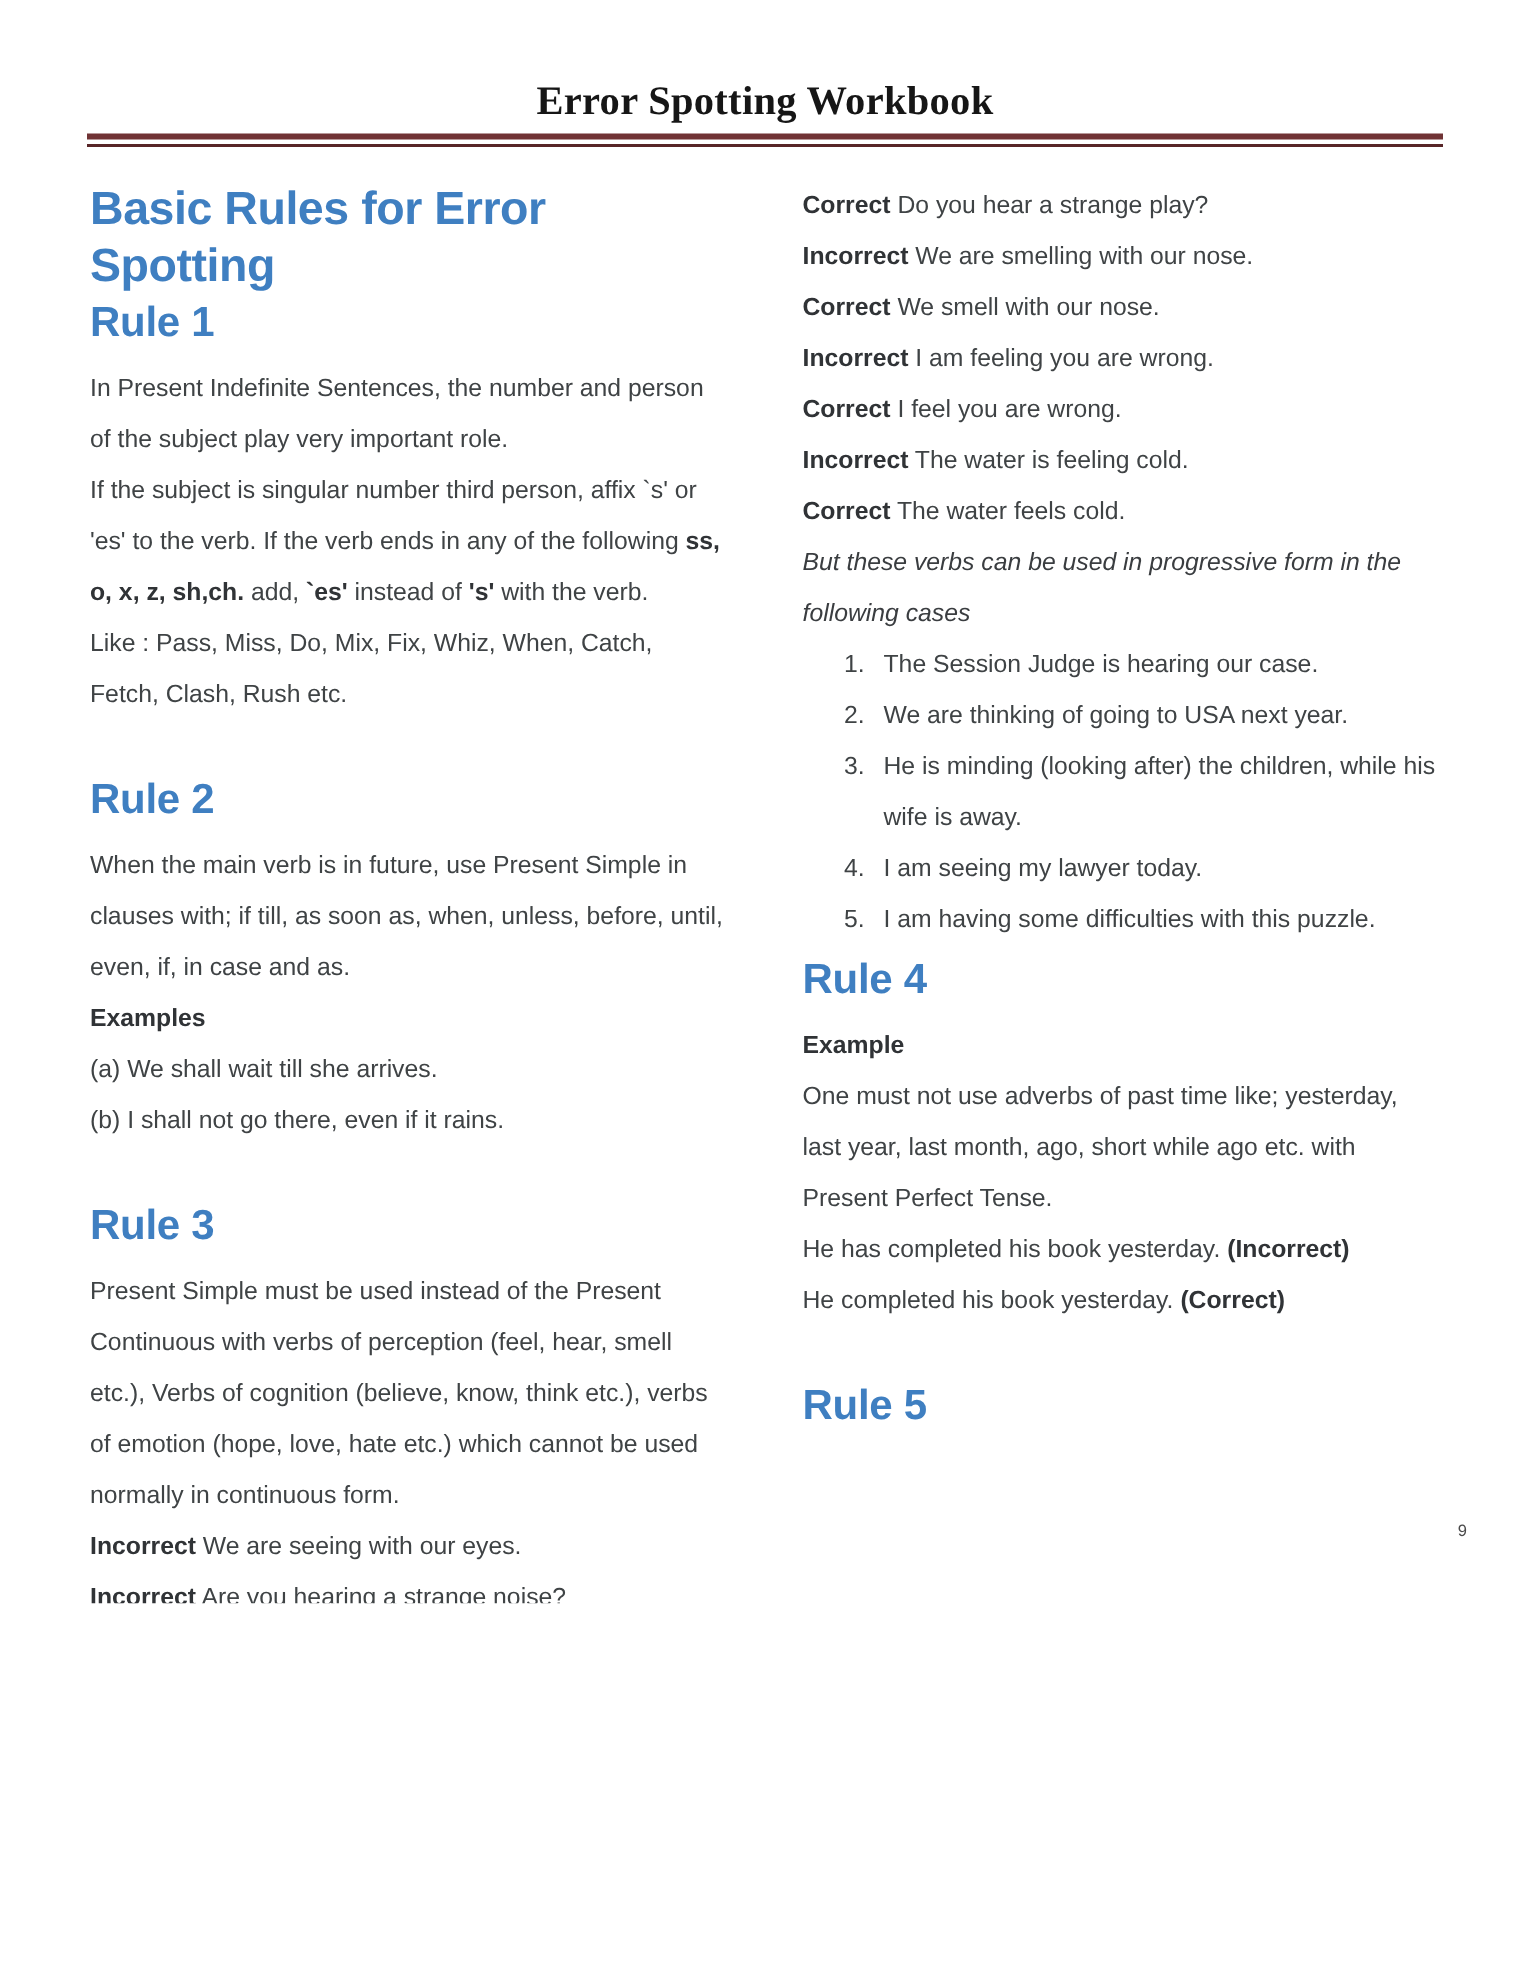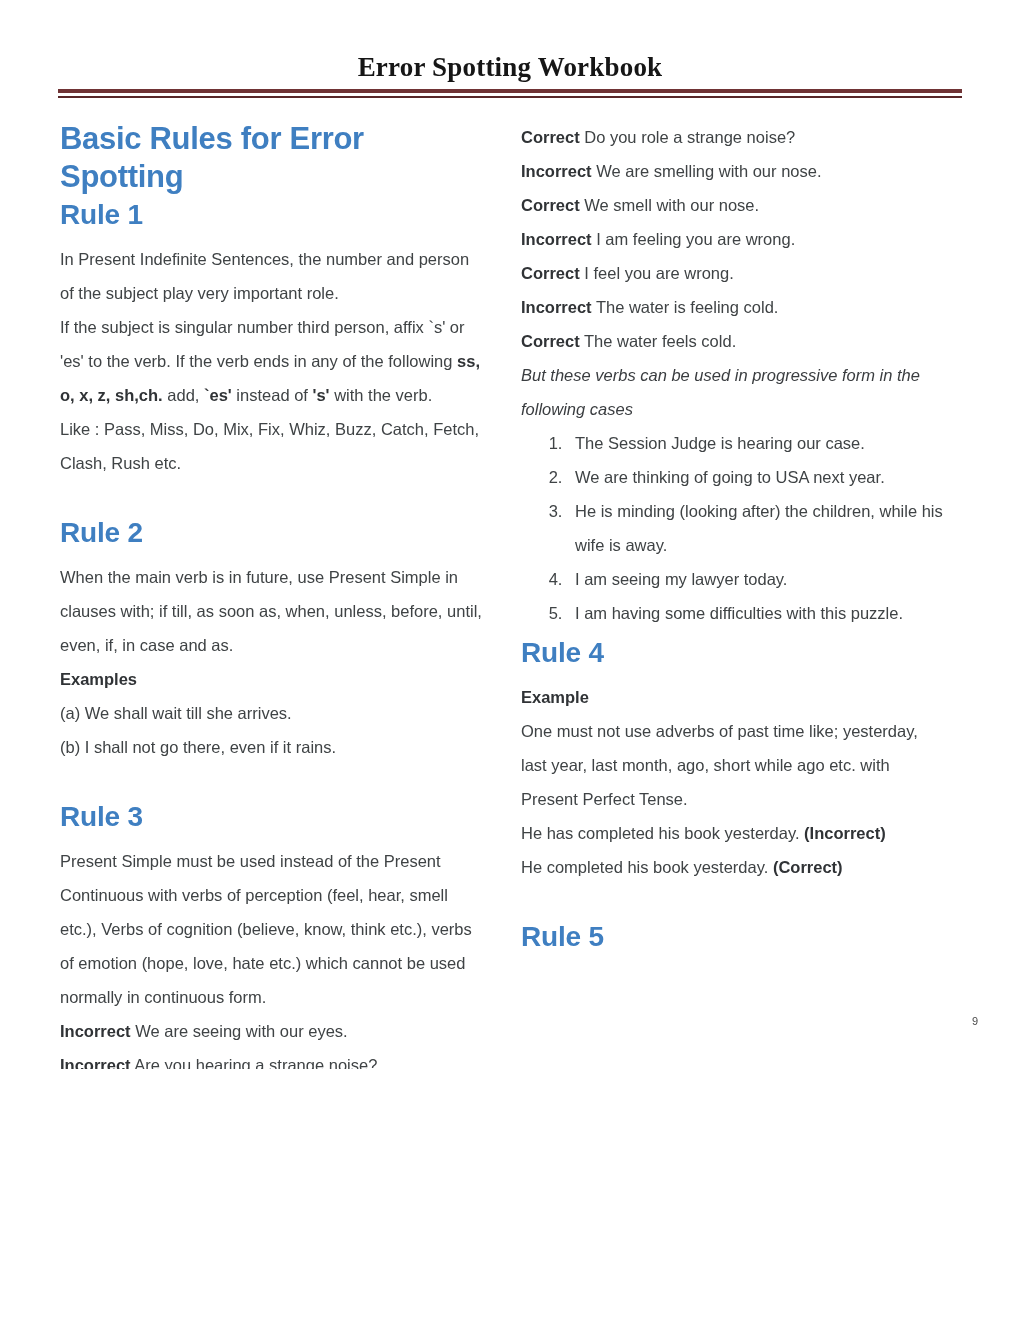--- a/index.html
+++ b/index.html
@@ -24,21 +24,21 @@
     letter-spacing: 0.2px;
   }
   .header-divider {
     margin: 5px 58px 0 58px;
     height: 9px;
     border-top: 4px solid #703335;
     border-bottom: 2px solid #582628;
   }
   .columns {
     display: flex;
-    gap: 36px;
+    gap: 50px;
     padding: 22px 60px 0 60px;
     align-items: flex-start;
   }
   .col {
     width: 425px;
     flex: 0 0 425px;
     font-size: 16.5px;
     line-height: 34px;
   }
   .main-heading {
@@ -85,37 +85,37 @@
   </header>
 
   <main class="columns">
 
     <section class="col">
       <h2 class="main-heading">Basic Rules for Error Spotting</h2>
 
       <h3 class="rule-heading first">Rule 1</h3>
       <p>In Present Indefinite Sentences, the number and person of the subject play very important role.</p>
       <p><span>If the subject is singular number third person, affix `s' or 'es' to the verb. If the verb ends in any of the following </span><b>ss, o, x, z, sh,ch.</b><span> add, </span><b>`es'</b><span> instead of </span><b>'s'</b><span> with the verb.</span></p>
-      <p>Like : Pass, Miss, Do, Mix, Fix, Whiz, Buzz, Catch, Fetch, Clash, Rush etc.</p>
+      <p>Like : Pass, Miss, Do, Mix, Fix, Whiz, When, Catch, Fetch, Clash, Rush etc.</p>
 
       <h3 class="rule-heading">Rule 2</h3>
       <p>When the main verb is in future, use Present Simple in clauses with; if till, as soon as, when, unless, before, until, even, if, in case and as.</p>
       <p class="gap"><b>Examples</b></p>
       <p>(a) We shall wait till she arrives.</p>
       <p>(b) I shall not go there, even if it rains.</p>
 
       <h3 class="rule-heading">Rule 3</h3>
       <p>Present Simple must be used instead of the Present Continuous with verbs of perception (feel, hear, smell etc.), Verbs of cognition (believe, know, think etc.), verbs of emotion (hope, love, hate etc.) which cannot be used normally in continuous form.</p>
 
       <p class="gap"><b class="lbl">Incorrect</b><span> We are seeing with our eyes.</span></p>
       <p class="gap"><b class="lbl">Incorrect</b><span> Are you hearing a strange noise?</span></p>
     </section>
 
     <section class="col">
-      <p><b class="lbl">Correct</b><span> Do you role a strange noise?</span></p>
+      <p><b class="lbl">Correct</b><span> Do you hear a strange play?</span></p>
 
       <p class="gap"><b class="lbl">Incorrect</b><span> We are smelling with our nose.</span></p>
       <p><b class="lbl">Correct</b><span> We smell with our nose.</span></p>
 
       <p class="gap"><b class="lbl">Incorrect</b><span> I am feeling you are wrong.</span></p>
       <p><b class="lbl">Correct</b><span> I feel you are wrong.</span></p>
 
       <p class="gap"><b class="lbl">Incorrect</b><span> The water is feeling cold.</span></p>
       <p><b class="lbl">Correct</b><span> The water feels cold.</span></p>
 

